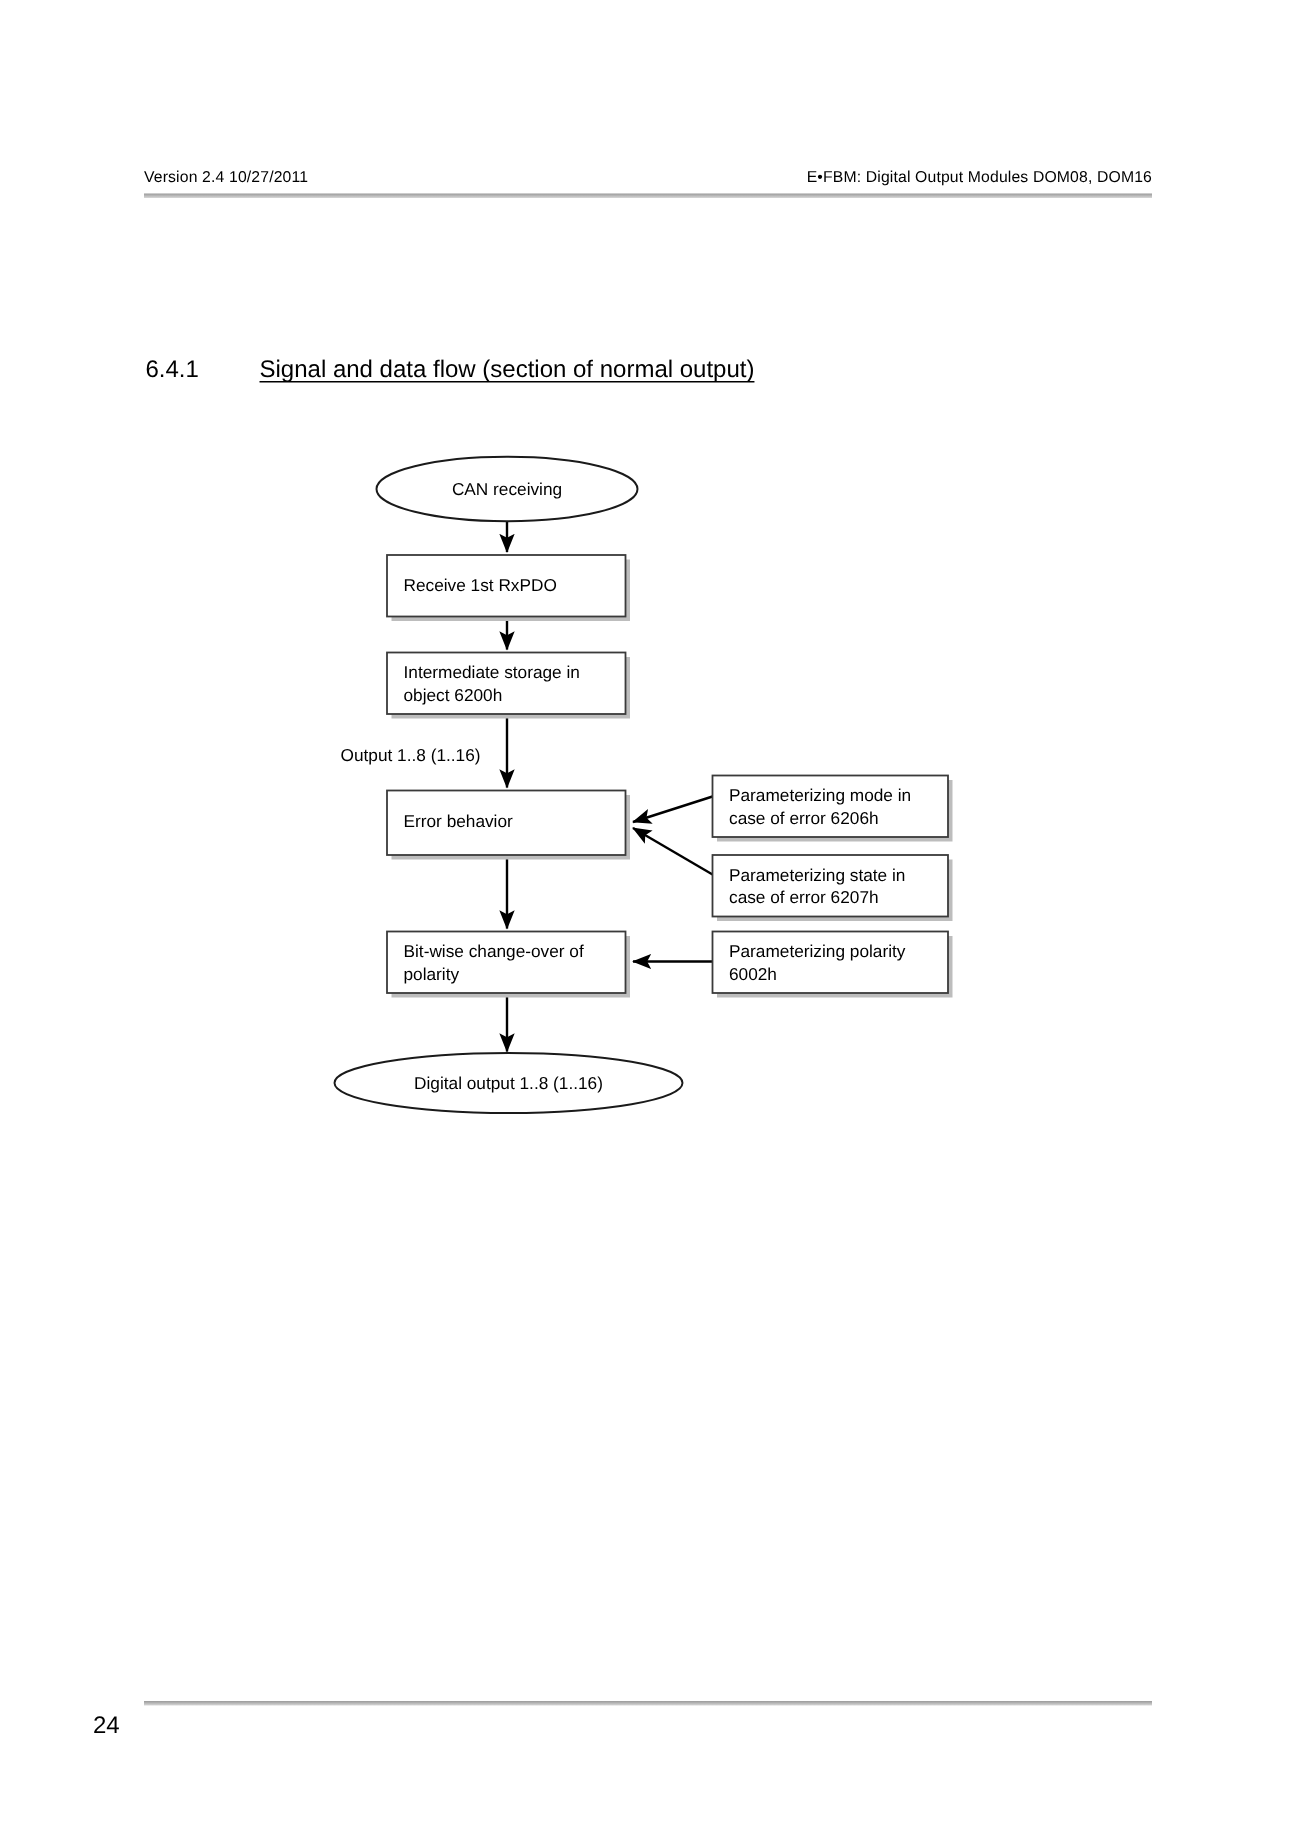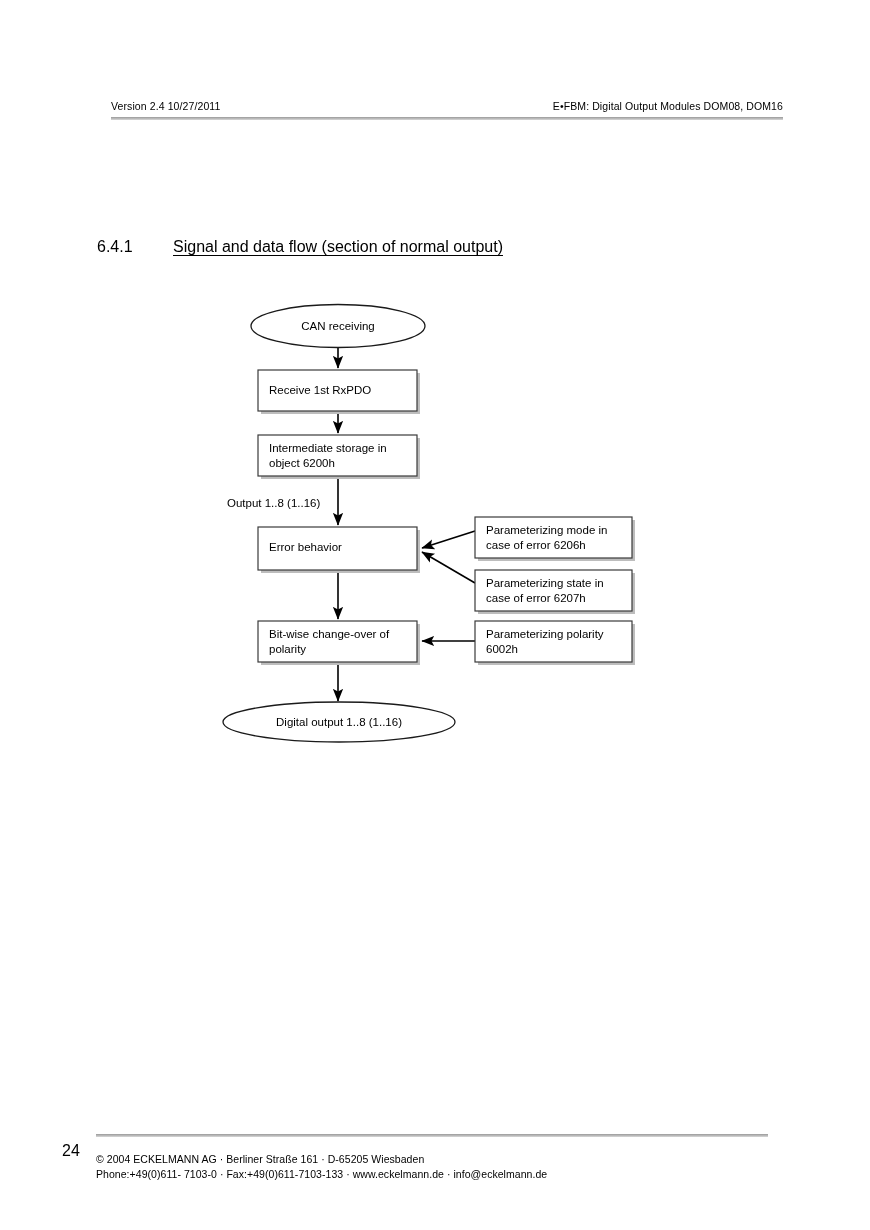--- a/index.html
+++ b/index.html
@@ -13,24 +13,23 @@
     position: relative;
     font-family: "Liberation Sans", sans-serif;
     color: #000000;
     overflow: hidden;
   }
 
   
   #page-header {
     position: absolute;
     left: 96px;
-    top: 100px;
+    top: 112px;
     width: 672px;
     height: 24px;
-    margin-left: 15px;
   }
   #page-header .hdr-left {
     position: absolute;
     left: 0;
     top: 0;
     font-size: 10.5px;
     letter-spacing: 0.1px;
     white-space: nowrap;
   }
   #page-header .hdr-right {
@@ -238,17 +237,13 @@
       <rect class="fc-box" x="428" y="621" width="157" height="41"></rect>
       <text class="fc-node-text" x="439" y="638">Parameterizing polarity</text>
       <text class="fc-node-text" x="439" y="653">6002h</text>
     </g>
   </svg>
 </div>
 
 <div id="page-footer">
   <div class="ftr-rule"></div>
   <div class="ftr-pagenum">24</div>
-  <div class="ftr-lines">
-    <div>©  2004 ECKELMANN AG · Berliner Straße 161 · D-65205 Wiesbaden</div>
-    <div>Phone:+49(0)611- 7103-0 · Fax:+49(0)611-7103-133 · www.eckelmann.de · info@eckelmann.de</div>
-  </div>
 </div>
 
 </body></html>

